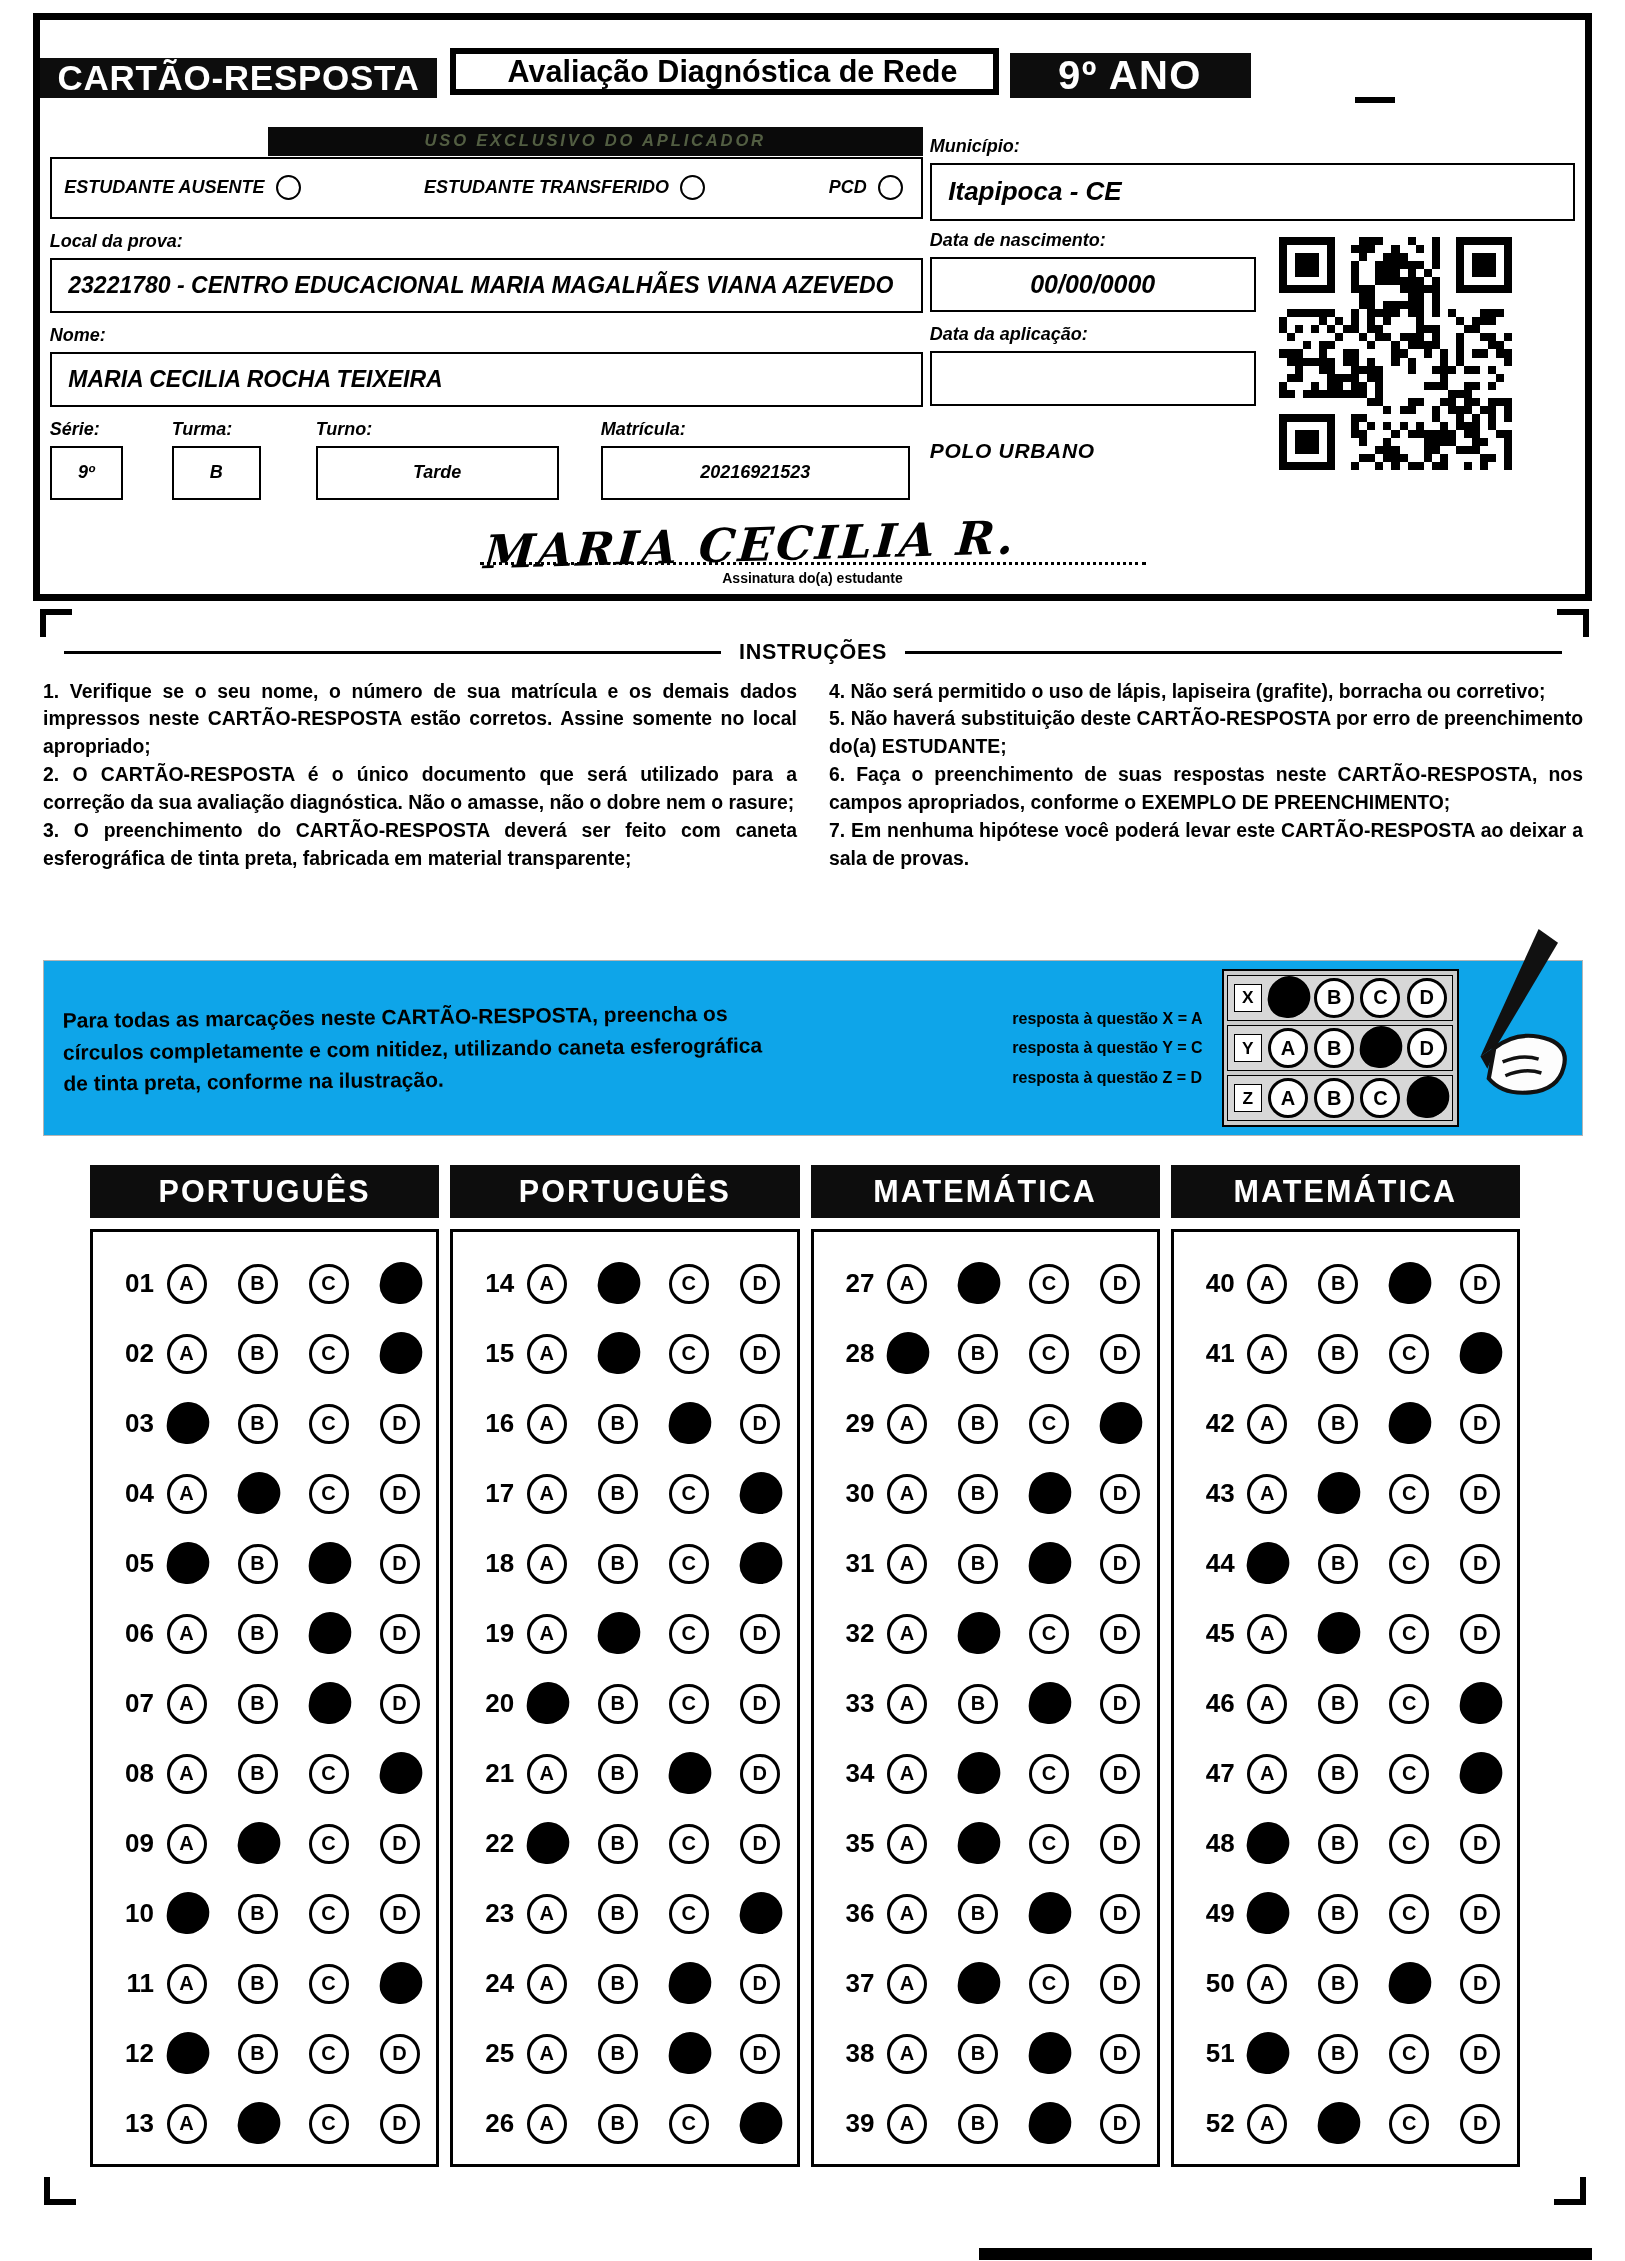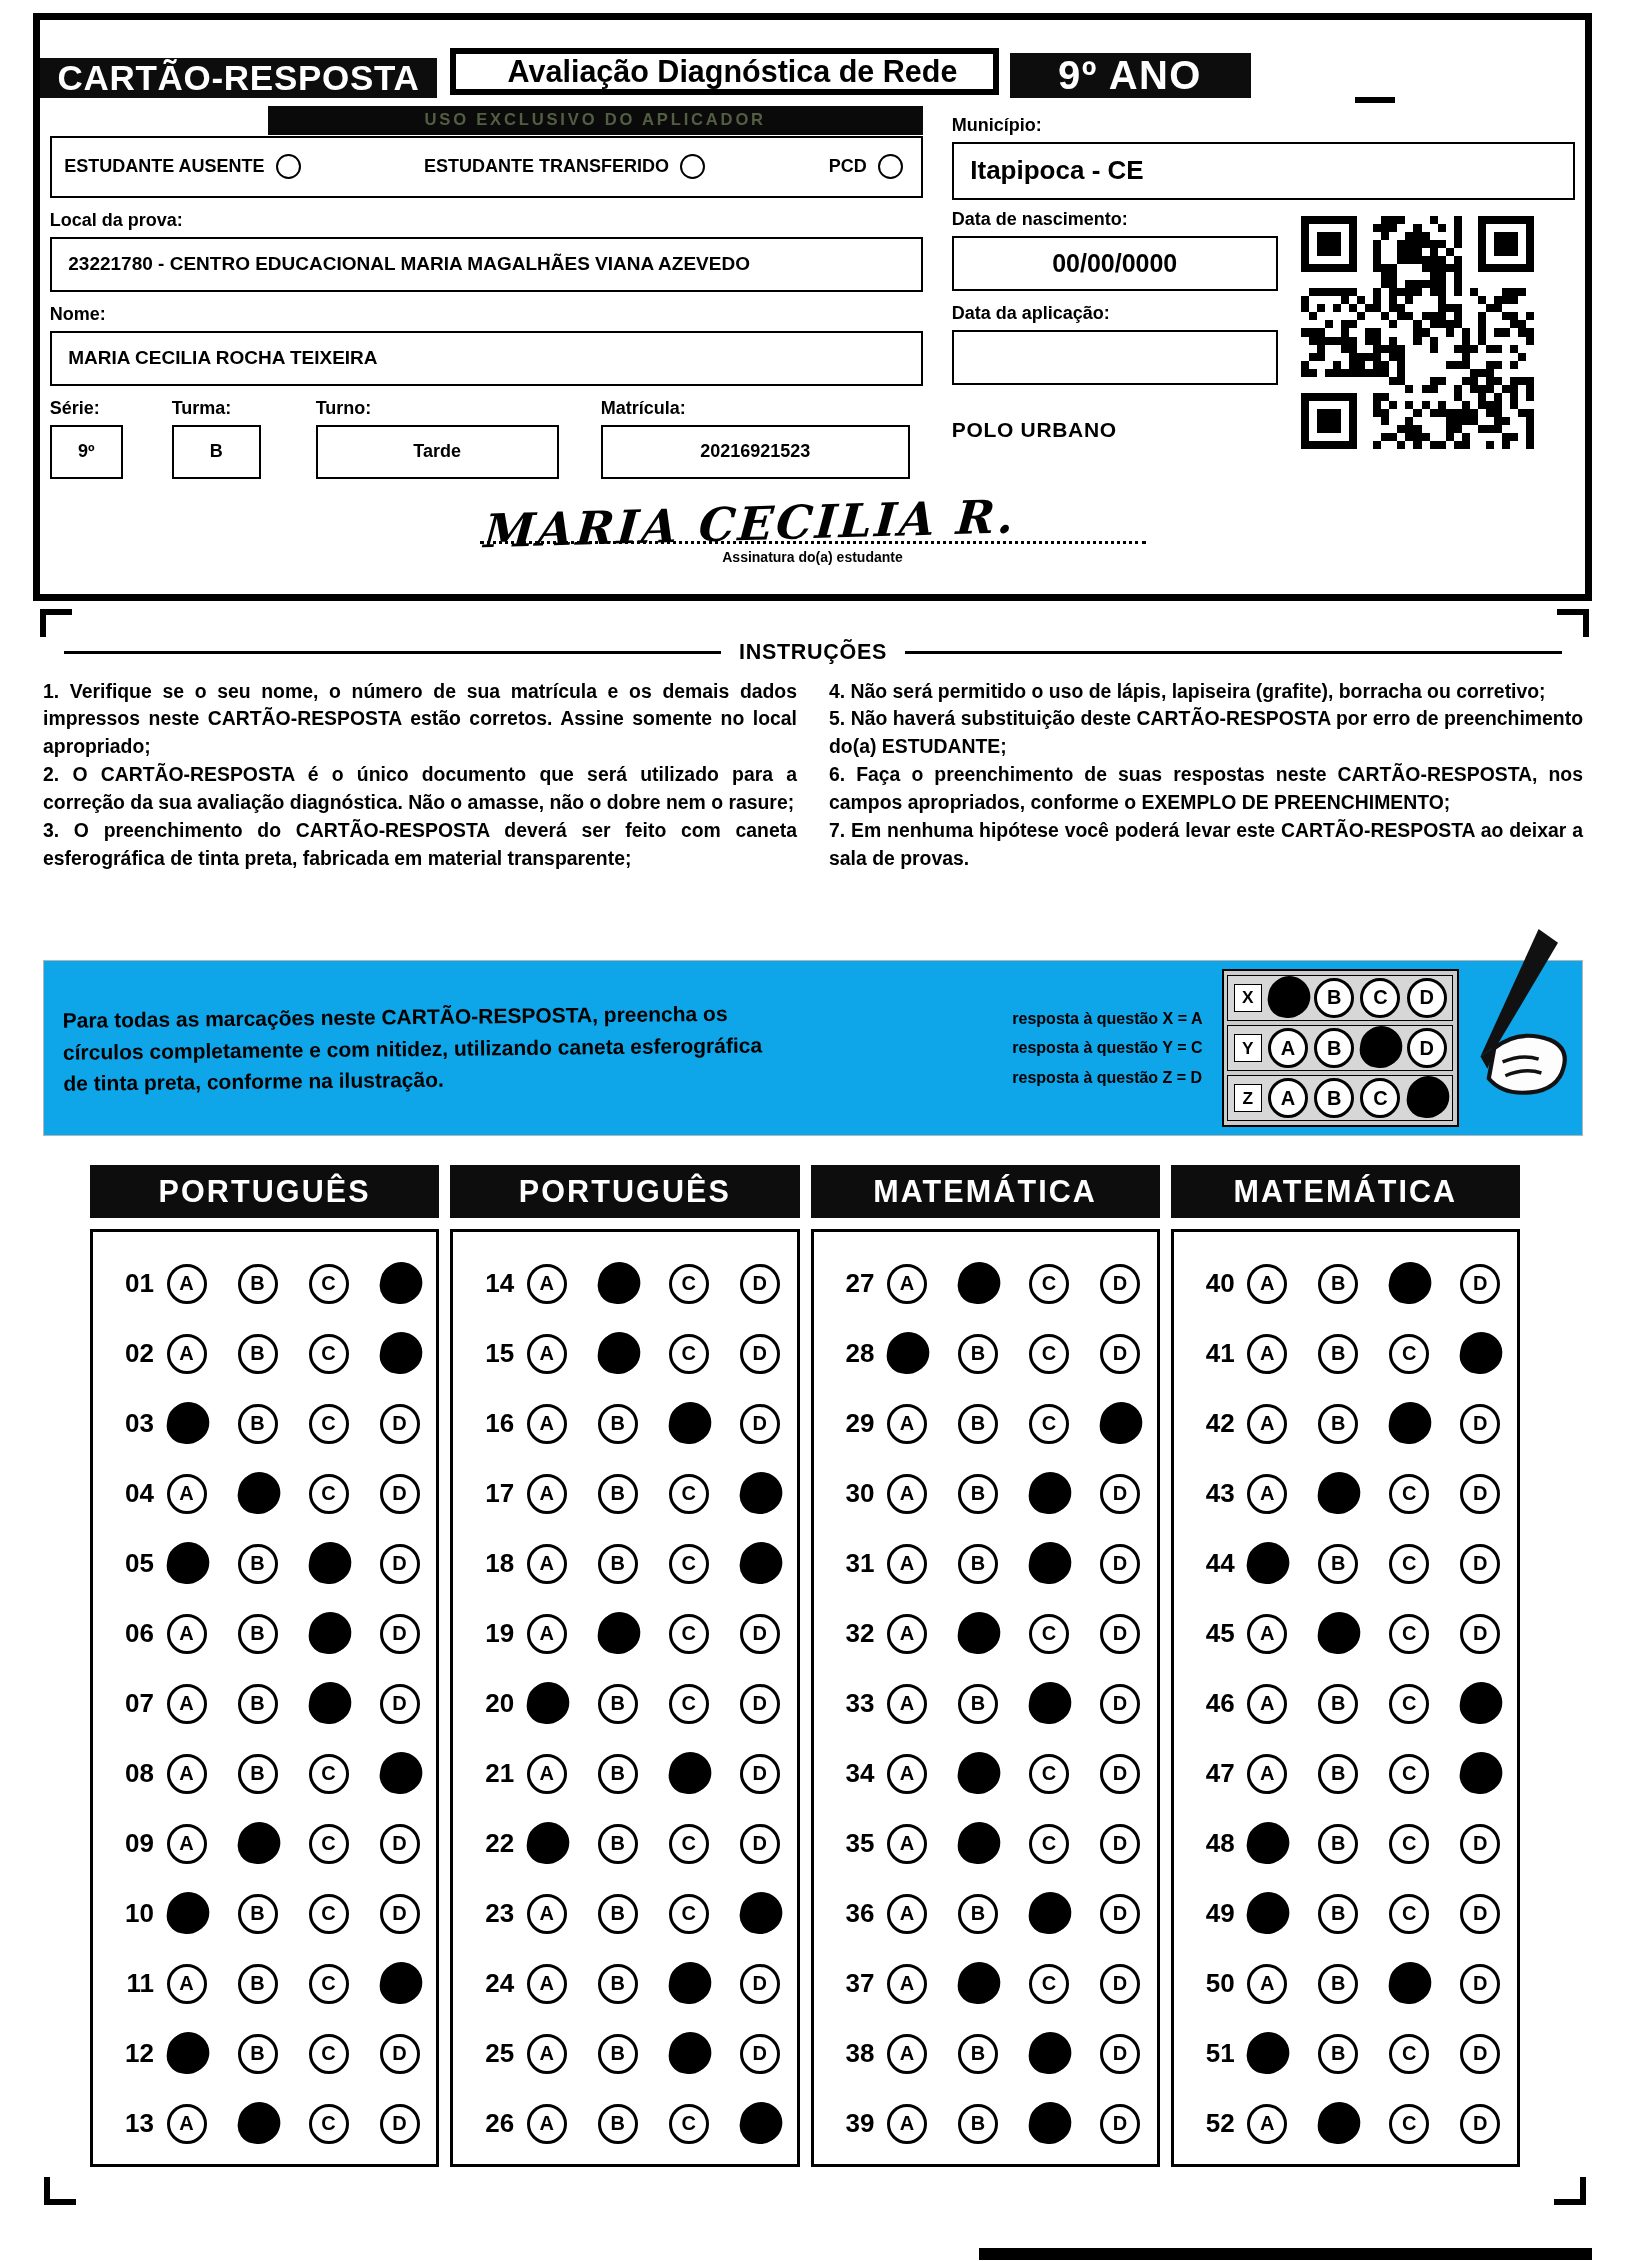--- a/index.html
+++ b/index.html
@@ -8,33 +8,33 @@
   .page { position:relative; width:1626px; height:2261px; background:#fff; overflow:hidden; }
 
   
   .top-box { position:absolute; left:33px; top:12.5px; width:1559px; height:588px; border:7px solid #000; background:#fff; }
   .header-row { display:flex; align-items:flex-end; height:78px; }
   .h-card { width:397px; background:#0d0d0d; color:#fff; display:flex; align-items:center; justify-content:center; font-size:35px; font-weight:bold; letter-spacing:0.7px; }
   .h-exam { width:549px; margin:2.8px 0 2.8px 12.5px; border:6.2px solid #000; display:flex; align-items:center; justify-content:center; font-size:30.5px; font-weight:bold;padding-left:17px; }
   .h-grade { width:241px; margin-left:11px; background:#0d0d0d; color:#fff; display:flex; align-items:center; justify-content:center; font-size:40px; font-weight:bold; letter-spacing:1.4px; }
   .reg-tick { position:absolute; left:1315px; top:77px; width:40px; height:6.2px; background:#000; }
 
-  .form { display:flex; gap:29px; padding:0 9.7px; margin-top:8px; }
+  .form { display:flex; gap:7px; padding:0 9.7px; margin-top:29px;font-style:italic; }
   .form-left { width:873px; }
   .form-right { flex:1; }
 
   .applicator-bar { margin-left:218px; height:29px; background:#0a0a0a; display:flex; align-items:center; justify-content:center; }
   .applicator-text { color:#6b7a55; opacity:.75; font-size:16.6px; letter-spacing:2.8px; font-weight:bold; filter:blur(0.4px); }
   .status-box { margin-top:1.4px; border:2.8px solid #000; height:62px; display:flex; align-items:center; justify-content:space-between; padding:0 18px 0 12.5px; }
   .status-item { display:flex; align-items:center; gap:11px; }
   .status-label { font-size:18px; font-weight:bold; }
   .status-circle { width:25px; height:25px; border:2.8px solid #000; border-radius:50%; background:#fff; }
 
   .f-label { font-size:18px; font-weight:bold; margin:12.5px 0 5.5px; }
-  .f-box { border:2.8px solid #000; height:55px; display:flex; align-items:center; padding:0 16.6px; font-size:19px; font-weight:bold; background:#fff; }
+  .f-box { border:2.8px solid #000; height:55px; display:flex; align-items:center; padding:0 16.6px; font-size:23px; font-weight:bold; background:#fff; }
   .f-box.center { justify-content:center; padding:8px; }
   .f-box.empty { }
 
   .meta-row { display:flex; margin-top:0; }
   .meta-col .f-label { margin-top:12.5px; }
   .meta-serie { width:73px; }
   .meta-turma { width:89px; margin-left:49px; }
   .meta-turno { width:243px; margin-left:55px; }
   .meta-matricula { width:309px; margin-left:42px; }
   .meta-col .f-box { height:54px; font-size:18px; }

